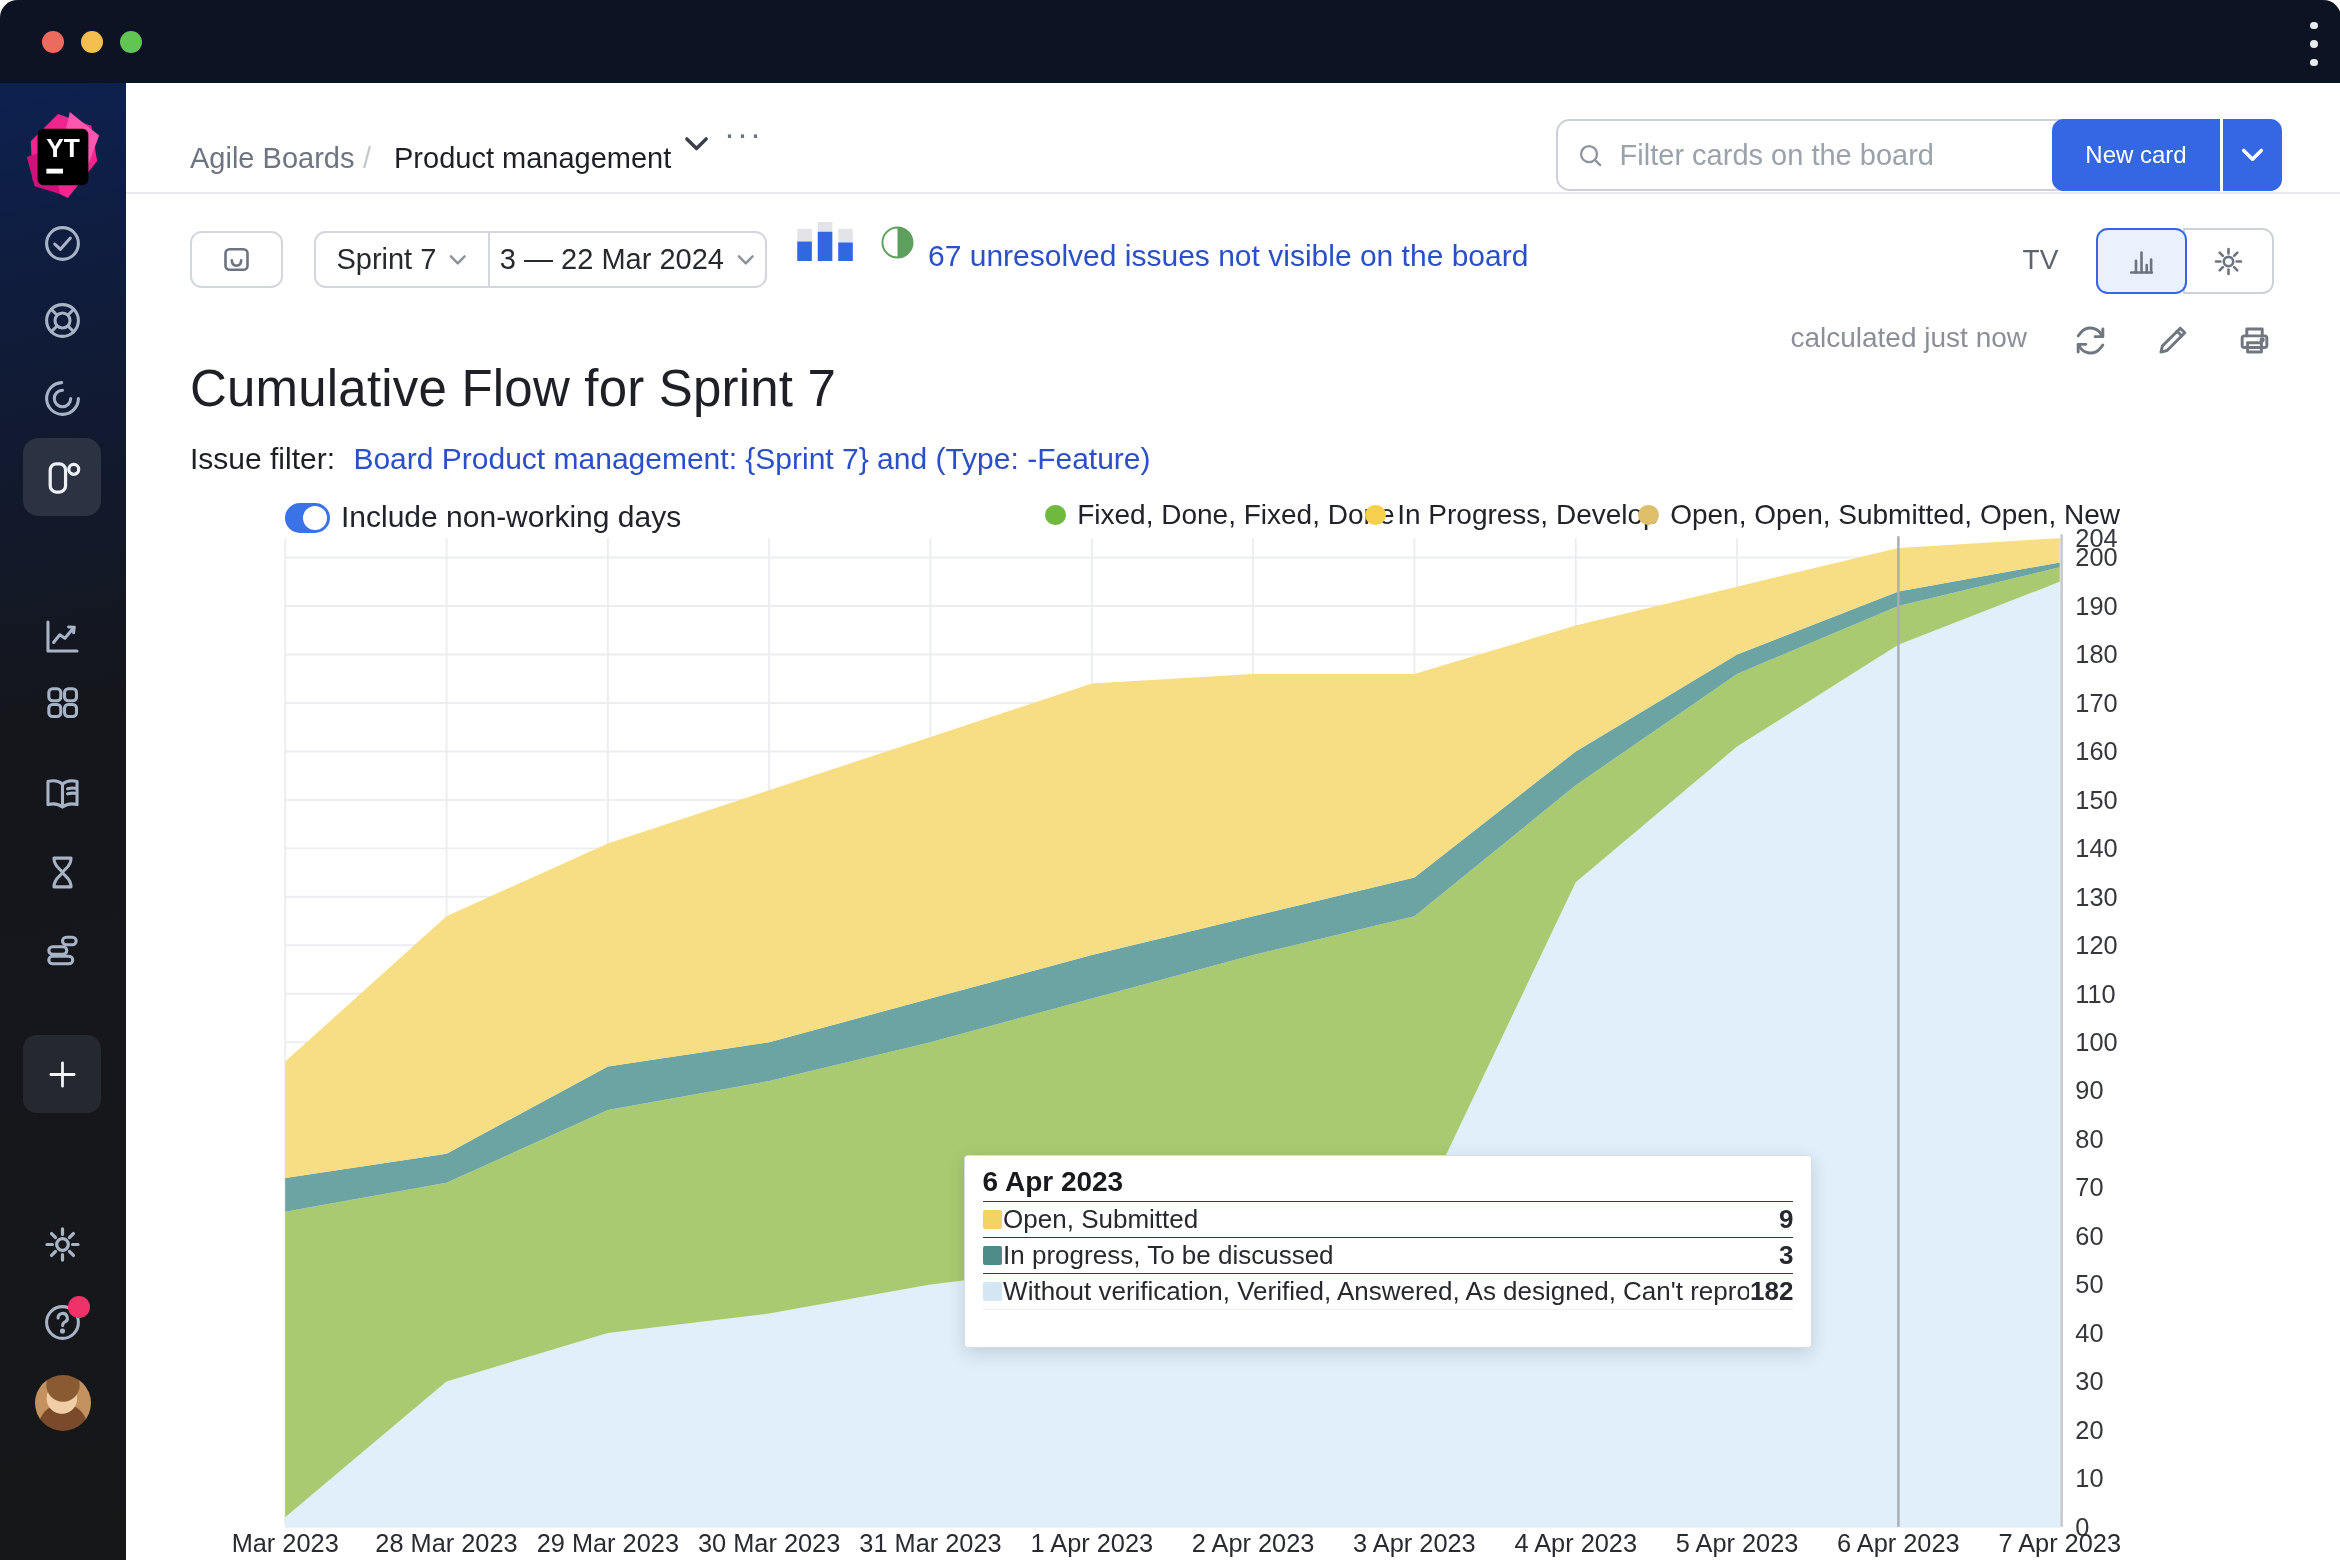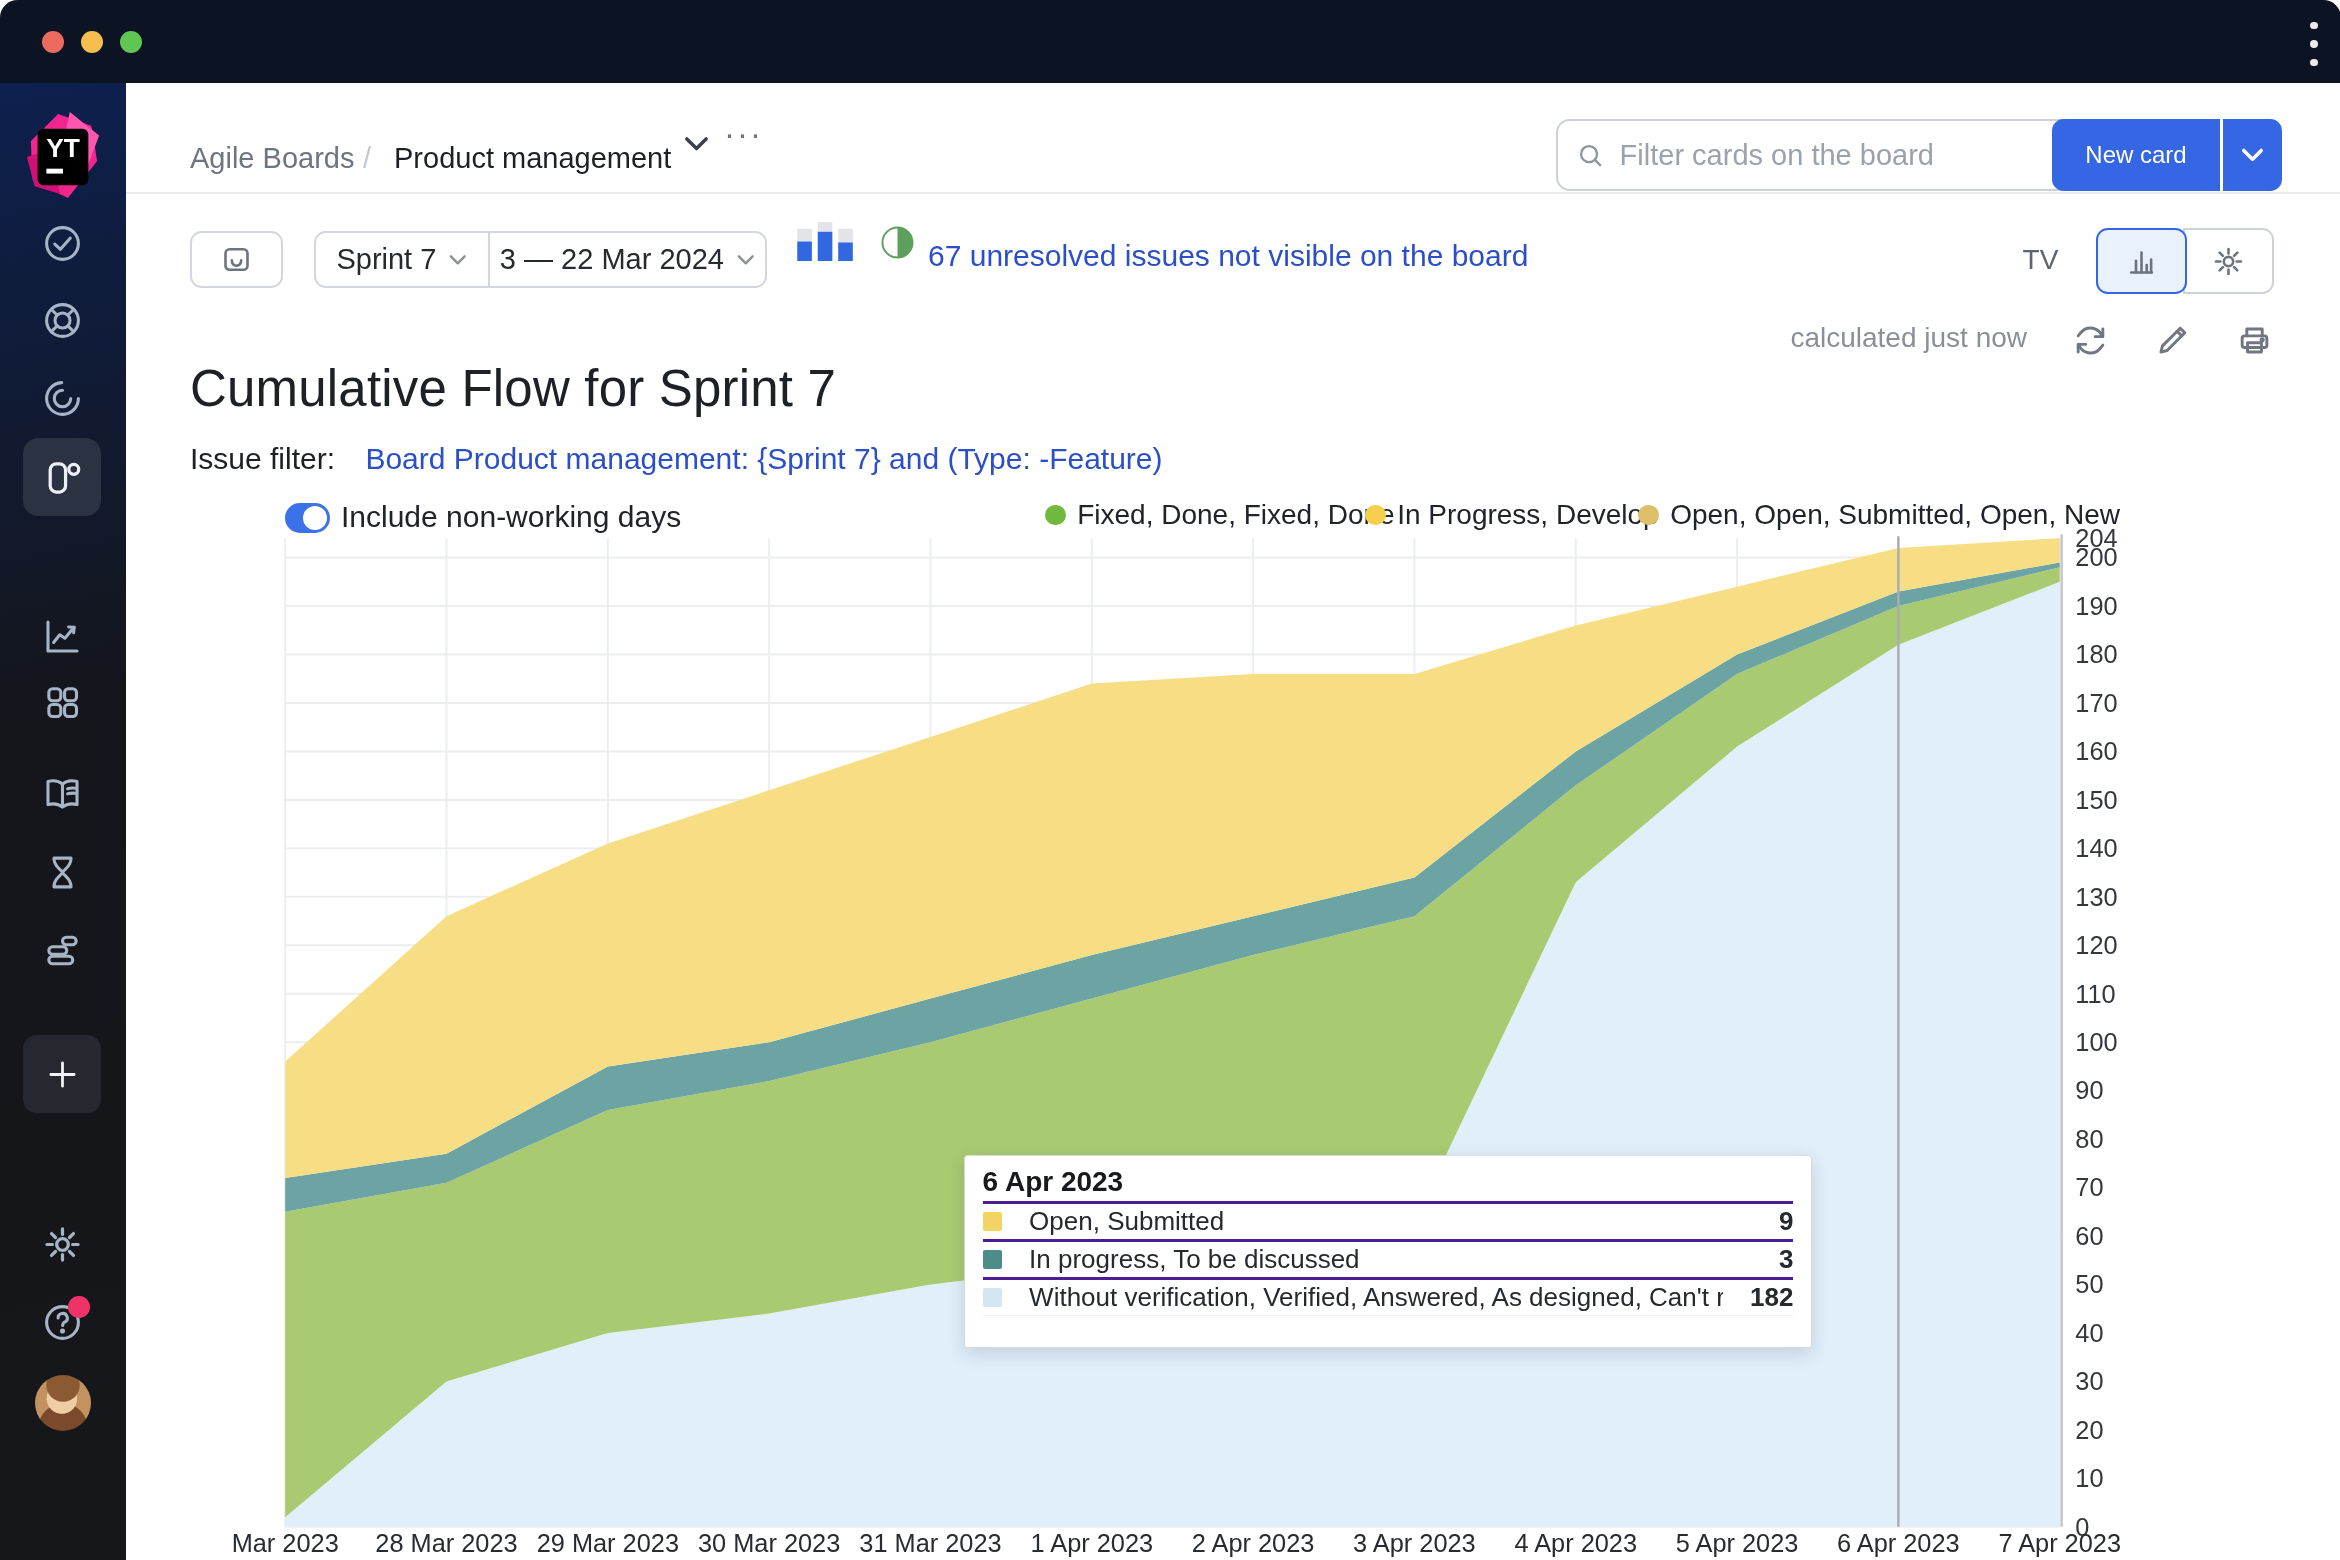--- a/index.html
+++ b/index.html
@@ -51,21 +51,21 @@
   .icon-btn svg{width:37px;height:37px;display:block;}
   
   .toggle{left:285px;top:503px;width:45px;height:30px;border-radius:15.6px;background:#3b72e8;cursor:pointer;}
   .toggle .knob{position:absolute;right:2.9px;top:2.9px;width:24.4px;height:24.4px;border-radius:50%;background:#fff;}
   .toggle-lbl{left:341px;top:500px;font-size:30px;color:#202329;}
   .legend-item{top:499px;display:flex;align-items:center;gap:11.7px;font-size:28px;color:#202329;}
   .legend-dot{width:20.5px;height:20.5px;border-radius:50%;}
   
   .tooltip{left:964px;top:1155px;width:848px;height:193px;background:#fff;border:1px solid #d8dce1;border-radius:3.9px;box-shadow:0 5.9px 17.6px rgba(40,50,70,.16);box-sizing:border-box;padding:7.8px 17.6px 5.9px 17.6px;z-index:5;}
   .tt-date{font-size:28px;font-weight:bold;color:#17191c;height:37px;display:flex;align-items:center;}
-  .tt-row{display:flex;align-items:center;gap:27px;height:35px;border-top:3px solid #4c1d95;font-size:26px;color:#26292d;}
+  .tt-row{display:flex;align-items:center;gap:1px;height:35px;border-top:1px solid #4c1d95;font-size:26px;color:#26292d;}
   .tt-row:last-child{border-bottom:1px solid #edeff2;}
   .tt-sq{width:19.5px;height:19.5px;border-radius:2px;flex:0 0 19.5px;}
   .tt-lbl{flex:1 1 auto;white-space:nowrap;overflow:hidden;}
   .tt-val{font-weight:bold;text-align:right;flex:0 0 auto;}
   svg.chart{left:0;top:0;}
   text{font-family:"Liberation Sans",sans-serif;}
 </style>
 </head>
 <body>
 
@@ -258,21 +258,21 @@
     <svg width="33" height="33" viewBox="0 0 24 24" fill="none" stroke="currentColor" stroke-width="1.9" stroke-linecap="round">
       <circle cx="12" cy="12" r="3.4"></circle>
       <path d="M12 2.9v3.2M12 17.9v3.2M2.9 12h3.2M17.9 12h3.2M5.6 5.6l2.3 2.3M16.1 16.1l2.3 2.3M18.4 5.6l-2.3 2.3M7.9 16.1l-2.3 2.3"></path>
       </svg>
   </div>
 </div>
 
 <div class="abs rpt-title">Cumulative Flow for Sprint 7</div>
 <div class="abs rpt-filter">
   <span>Issue filter:</span>
-  <span class="link" style="margin-left:22px;">Board Product management: {Sprint 7} and (Type: -Feature)</span>
+  <span class="link" style="margin-left:10px;">Board Product management: {Sprint 7} and (Type: -Feature)</span>
 </div>
 <div class="abs calc-row">
   <span class="calc-txt">calculated just now</span>
   <span class="icon-btn">
     <svg viewBox="0 0 24 24" fill="none" stroke="currentColor" stroke-width="1.9" stroke-linecap="round" stroke-linejoin="round">
       <polyline points="20,4.5 20,9.5 15,9.5"></polyline>
         <polyline points="4,19.5 4,14.5 9,14.5"></polyline>
       <path d="M19.6 9.5a8 8 0 0 0-13.8-2.7L4 9M4.4 14.5a8 8 0 0 0 13.8 2.7L20 15"></path>
       </svg>
   </span>

